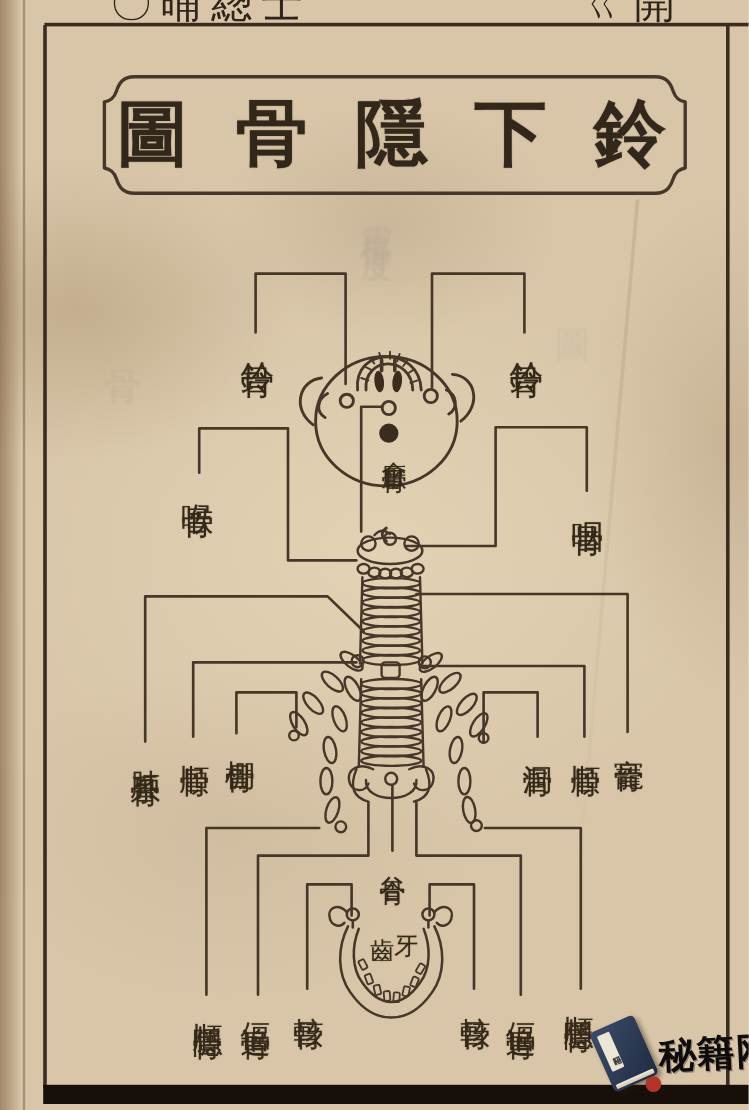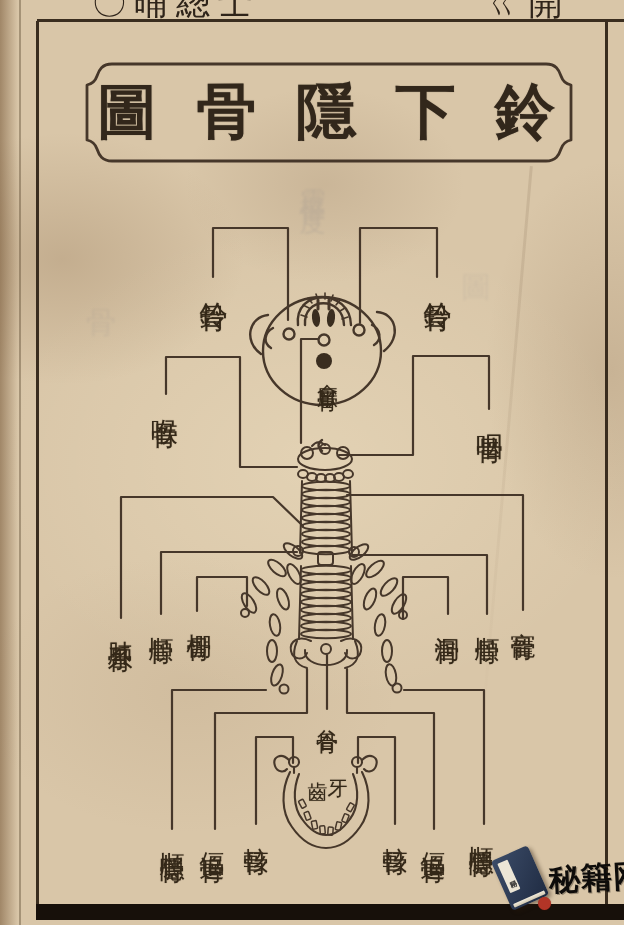--- a/index.html
+++ b/index.html
@@ -5,21 +5,21 @@
   html,body{margin:0;padding:0;}
   #page{
     position:relative; width:624px; height:925px; overflow:hidden;
     background:
       radial-gradient(ellipse 260px 180px at 10% 28%, rgba(140,110,78,.28), transparent 70%),
       radial-gradient(ellipse 200px 140px at 52% 20%, rgba(135,108,80,.18), transparent 70%),
       radial-gradient(ellipse 180px 300px at 98% 40%, rgba(140,112,82,.22), transparent 70%),
       radial-gradient(ellipse 300px 200px at 30% 75%, rgba(150,122,90,.12), transparent 70%),
       radial-gradient(ellipse 400px 300px at 50% 50%, rgba(255,244,214,.25), transparent 80%),
       #d9c6a8;
-    font-family:Liberation Sans, sans-serif;
+    font-family:Liberation Serif, serif;
   }
   .edge-shadow{position:absolute;left:0;top:0;width:18px;height:100%;
     background:linear-gradient(90deg, rgba(104,72,40,.5), rgba(104,72,40,0));z-index:5;}
   .crease{position:absolute;left:505px;top:165px;width:3px;height:570px;
     transform:rotate(5deg);
     background:linear-gradient(rgba(110,85,60,.16), rgba(110,85,60,.05) 70%, transparent);z-index:1;}
   .border-top{position:absolute;left:37px;top:19px;width:587px;height:3px;background:#3a2d1f;z-index:4;}
   .border-left{position:absolute;left:36px;top:21px;width:3px;height:886px;background:#3a2d1f;z-index:4;}
   .border-right{position:absolute;left:605px;top:21px;width:3px;height:886px;background:#3a2d1f;z-index:4;}
   .border-faint{position:absolute;left:19px;top:0;width:2px;height:925px;background:rgba(70,52,30,.35);z-index:4;}

